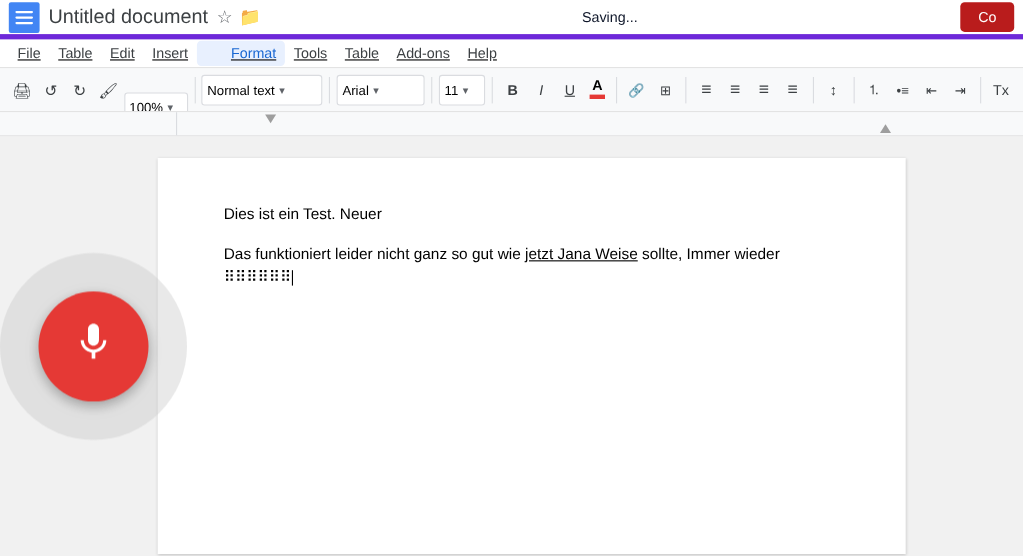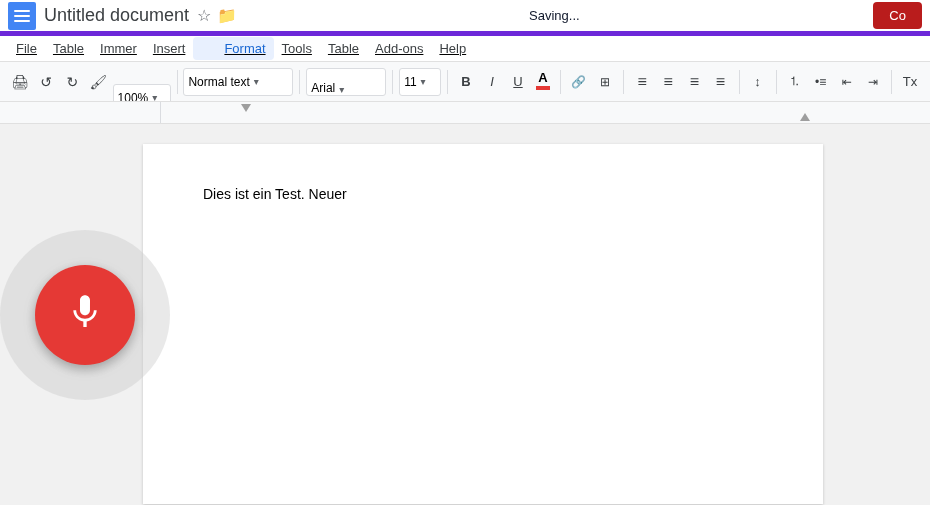--- a/index.html
+++ b/index.html
@@ -82,21 +82,21 @@
     .toolbar-divider {
       width: 1px; height: 24px; background: #dadce0; margin: 0 4px;
     }
     .toolbar-select {
       height: 28px; border: 1px solid #dadce0; border-radius: 3px;
       background: #fff; padding: 0 4px; font-size: 12px; cursor: pointer;
       display: flex; align-items: center; gap: 4px; min-width: 60px;
     }
     .toolbar-select-zoom { min-width: 58px; margin-top: 32px; }
     .toolbar-select-style { min-width: 110px; }
-    .toolbar-select-font { min-width: 80px; align-items: flex-end; }
+    .toolbar-select-font { min-width: 80px; }
     .toolbar-select-size { min-width: 42px; }
     .caret { font-size: 10px; color: #5f6368; }
 
     .toolbar-text-btn {
       display: flex; align-items: center; justify-content: center;
       min-width: 24px; height: 28px;
       border: none; background: transparent; cursor: pointer;
       border-radius: 3px; font-size: 13px; color: #3c4043; padding: 0 3px;
     }
     .bold { font-weight: bold; }
@@ -230,21 +230,21 @@
   <span class="doc-title">Untitled document</span>
   <span class="title-star">☆</span>
   <span class="title-folder">📁</span>
   <span class="saving-status">Saving...</span>
   <button class="share-btn">Co</button>
 </div>
 
 <div class="menu-bar">
   <span class="menu-item">File</span>
   <span class="menu-item">Table</span>
-  <span class="menu-item">Immer</span>
+  <span class="menu-item">Edit</span>
   <span class="menu-item">Insert</span>
   <span class="menu-item active">Format</span>
   <span class="menu-item">Tools</span>
   <span class="menu-item">Table</span>
   <span class="menu-item">Add-ons</span>
   <span class="menu-item">Help</span>
 </div>
 
 <div class="toolbar">
   <button class="toolbar-btn" title="Print">🖨</button>
@@ -333,16 +333,19 @@
             <path d="M12 14c1.66 0 2.99-1.34 2.99-3L15 5c0-1.66-1.34-3-3-3S9 3.34 9 5v6c0 1.66 1.34 3 3 3zm5.3-3c0 3-2.54 5.1-5.3 5.1S6.7 14 6.7 11H5c0 3.41 2.72 6.23 6 6.72V21h2v-3.28c3.28-.48 6-3.3 6-6.72h-1.7z"></path>
           </svg>
         </span>
       </div>
     </div>
   </div>
 
   <div class="doc-area">
     <div class="doc-page">
       <div class="doc-text-line">Dies ist ein Test. Neuer</div>
+      <div class="doc-text-line">
+        <span>Das funktioniert leider nicht ganz so gut wie </span><span class="underlined">jetzt Jana Weise</span><span> sollte, Immer wieder ⠿⠿⠿⠿⠿⠿</span><span class="cursor"></span>
+      </div>
     </div>
   </div>
 
 </div>
 
 </body></html>

